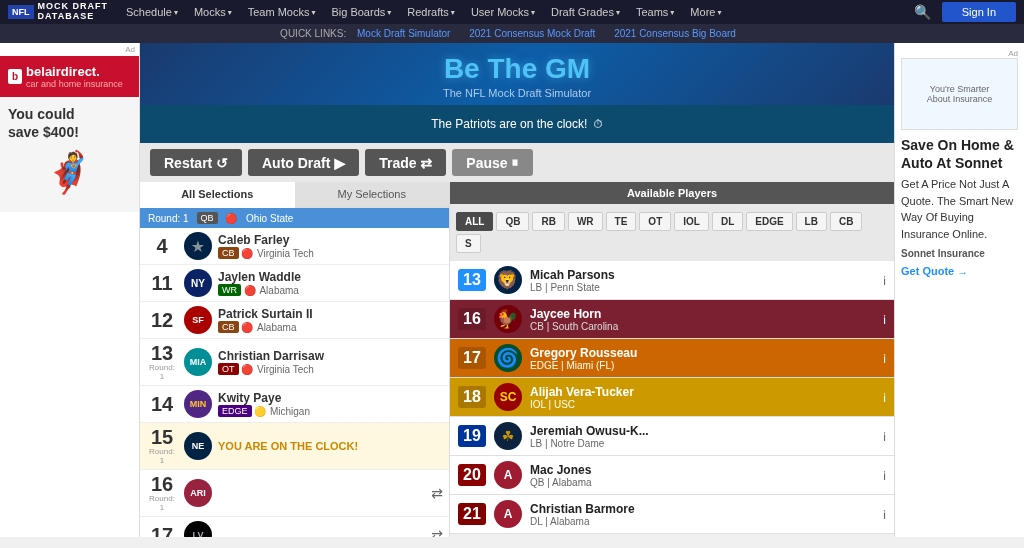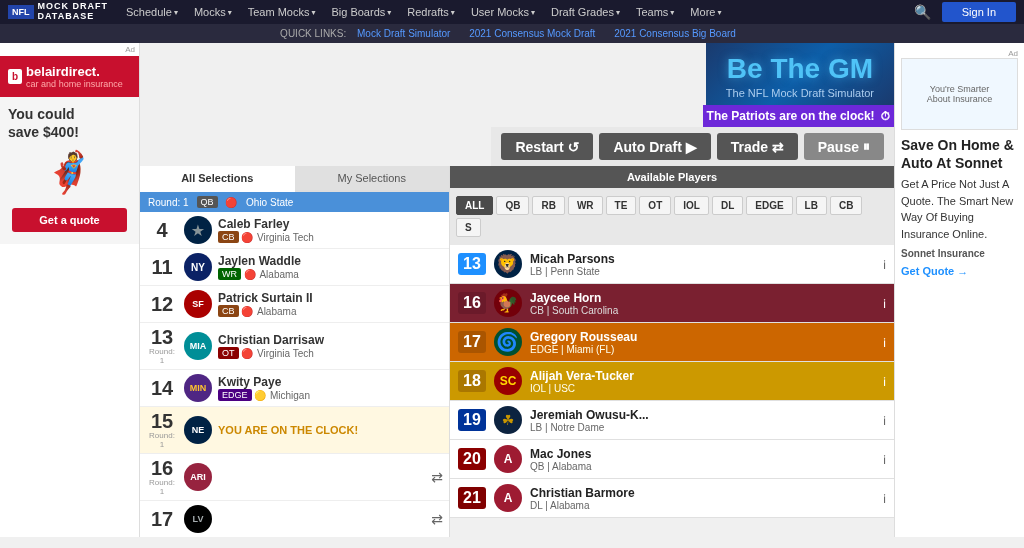--- a/index.html
+++ b/index.html
@@ -29,29 +29,29 @@
     .ad-label { font-size: 8px; color: #999; text-align: right; padding: 2px 4px; }
     .ad-belair { background: #c8102e; padding: 8px; color: white; }
     .ad-belair-logo { font-size: 13px; font-weight: bold; color: white; }
     .ad-belair-sub { font-size: 9px; color: #ffaaaa; }
     .ad-belair-body { background: #f5f5f5; padding: 8px; }
     .ad-save { font-size: 14px; font-weight: bold; color: #333; line-height: 1.3; }
     .ad-mascot { text-align: center; font-size: 40px; padding: 8px 0; }
     .ad-cta { background: #c8102e; color: white; text-align: center; padding: 6px; font-size: 11px; font-weight: bold; cursor: pointer; border-radius: 3px; margin: 4px; }
 
     
-    .center { flex: 1; display: flex; flex-direction: column; overflow: hidden; align-items: flex-end; }
+    .center { flex: 1; display: flex; flex-direction: column; overflow: hidden; }
 
     
     .hero { background: linear-gradient(135deg, #1a3a6e 0%, #0d5ea8 50%, #1a3a6e 100%); padding: 10px 20px 6px; text-align: center; }
     .hero-title { font-size: 28px; font-weight: bold; color: #4fc3f7; text-shadow: 0 0 10px rgba(79,195,247,0.5); }
     .hero-sub { font-size: 11px; color: #aaccee; margin-top: 2px; }
 
     
-    .clock-bar { background: #6d28d9; color: white; text-align: center; padding: 4px; font-size: 12px; font-weight: bold; display: flex; align-items: center; justify-content: center; gap: 6px; }
+    .clock-bar { background: #0c4a6e; color: white; text-align: center; padding: 12px; font-size: 12px; font-weight: normal; display: flex; align-items: center; justify-content: center; gap: 6px; }
 
     
     .action-bar { background: #e8e8e8; display: flex; gap: 0; padding: 6px 10px; gap: 6px; }
     .action-btn { padding: 5px 14px; font-size: 14px; font-weight: bold; border: none; cursor: pointer; border-radius: 3px; display: flex; align-items: center; gap: 4px; }
     .btn-restart { background: #555; color: white; }
     .btn-auto { background: #555; color: white; }
     .btn-trade { background: #555; color: white; }
     .btn-pause { background: #888; color: white; }
 
     
@@ -164,21 +164,20 @@
         <div style="background:white;color:#c8102e;font-size:10px;font-weight:bold;padding:2px 4px;border-radius:2px;">b</div>
         <div>
           <div class="ad-belair-logo">belairdirect.</div>
           <div class="ad-belair-sub">car and home insurance</div>
         </div>
       </div>
     </div>
     <div class="ad-belair-body">
       <div class="ad-save">You could<br>save $400!</div>
       <div class="ad-mascot">🦸</div>
-      <div class="ad-cta">Get a quote</div>
     </div>
   </div>
 
   <div class="center">
 
     <div class="hero">
       <div class="hero-title">Be The GM</div>
       <div class="hero-sub">The NFL Mock Draft Simulator</div>
     </div>
 

